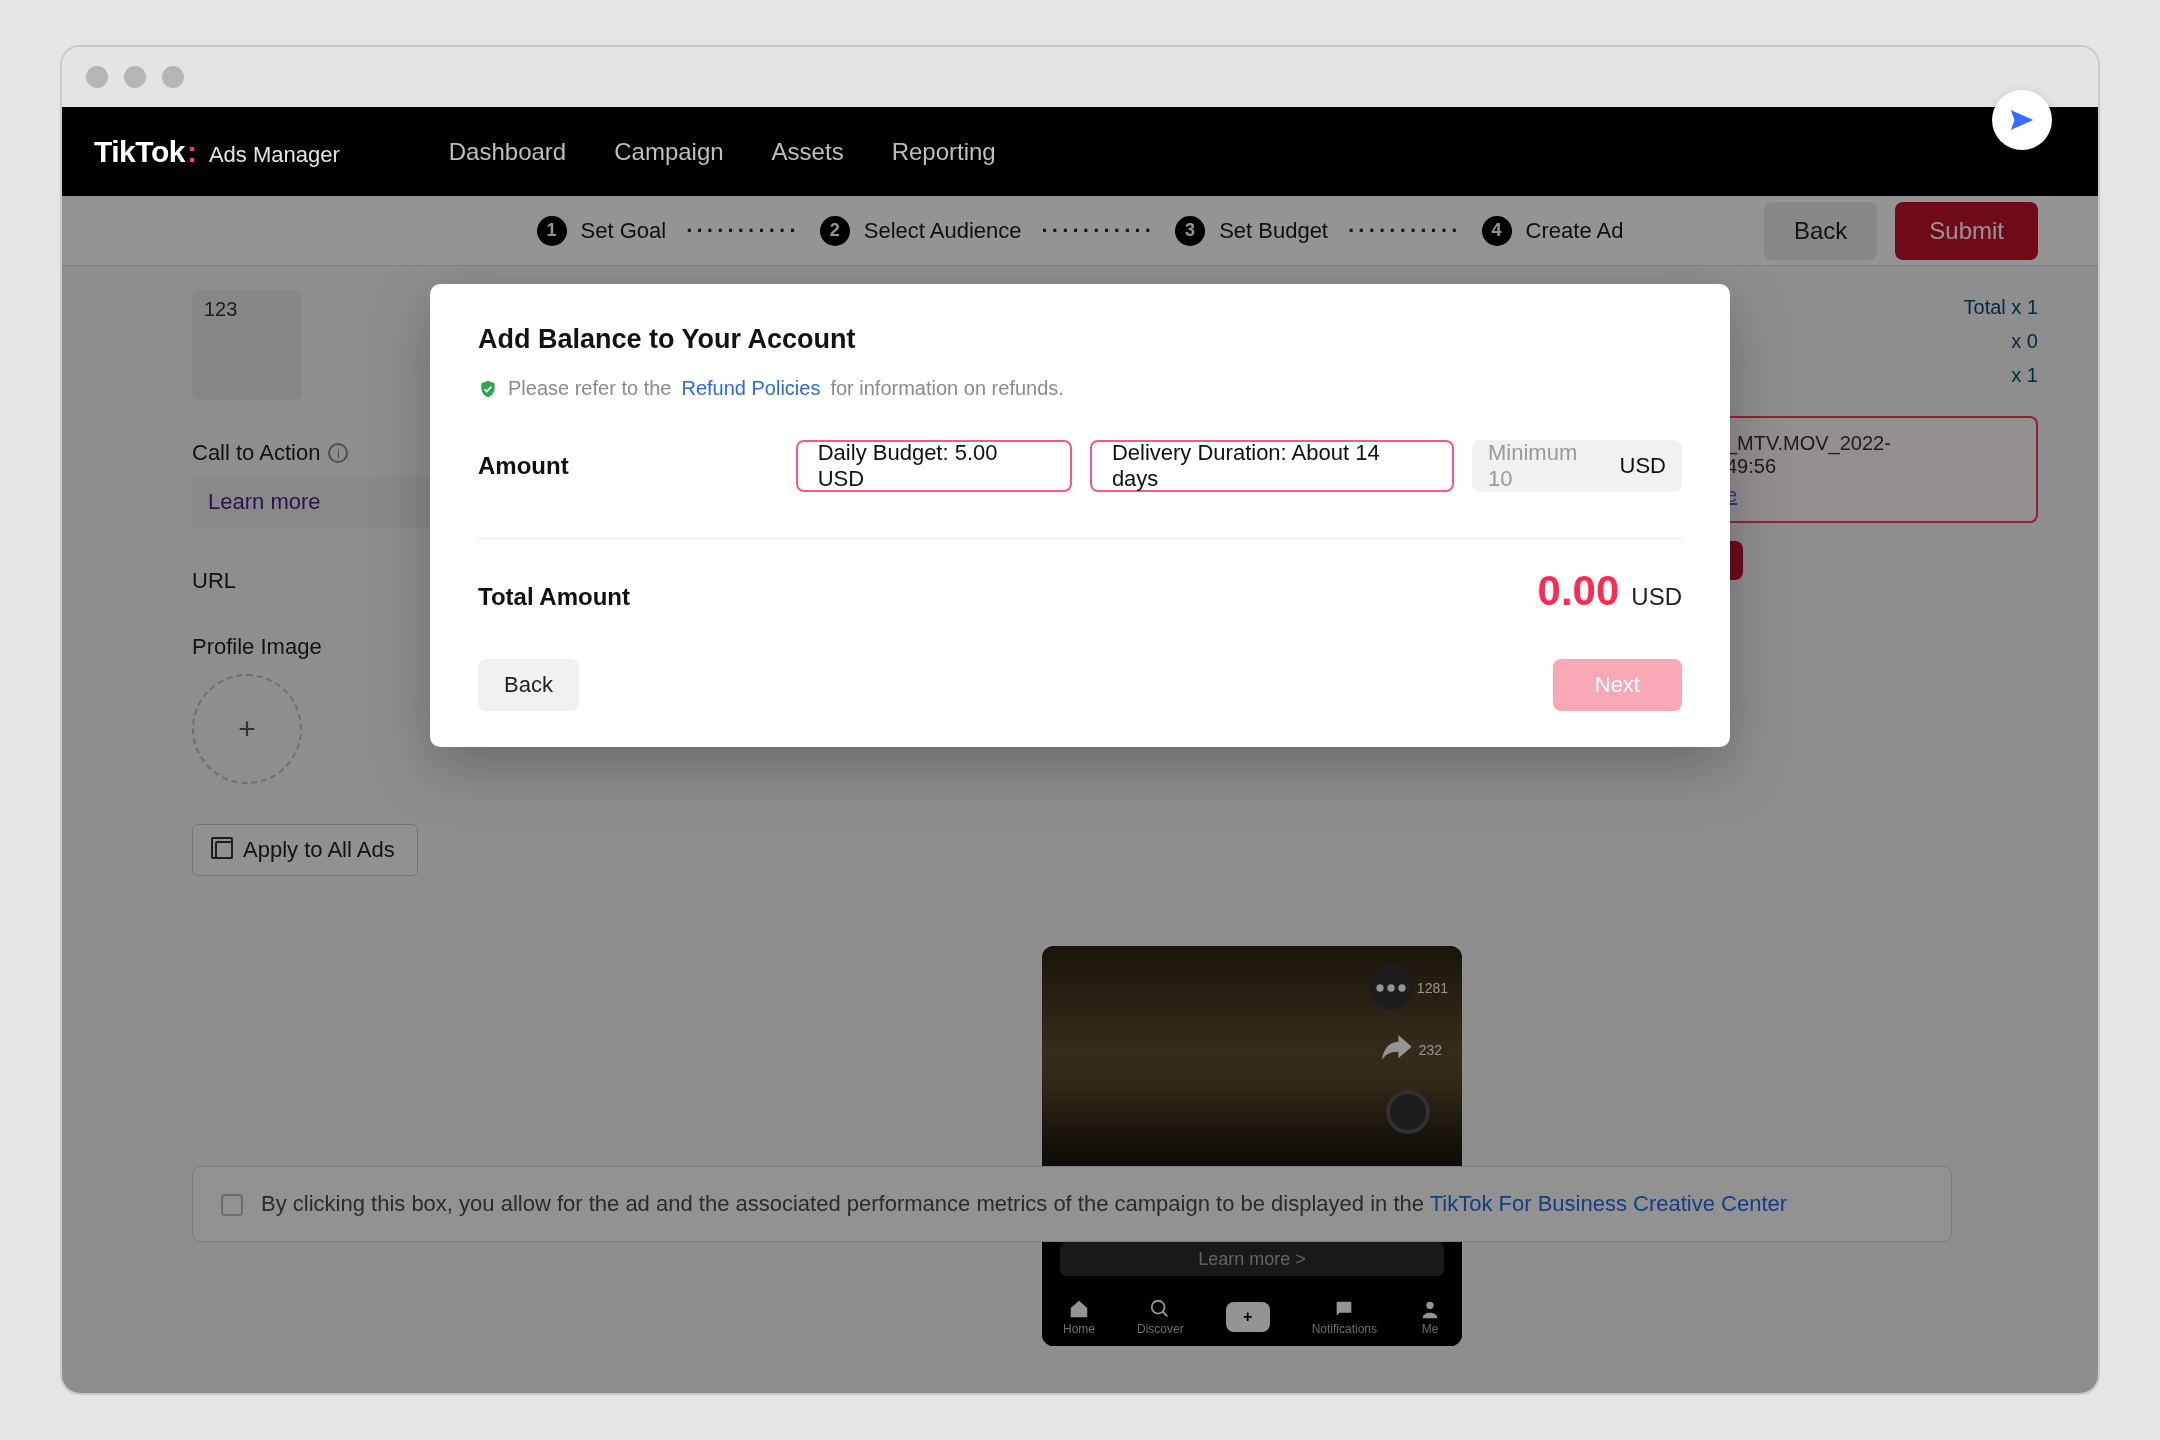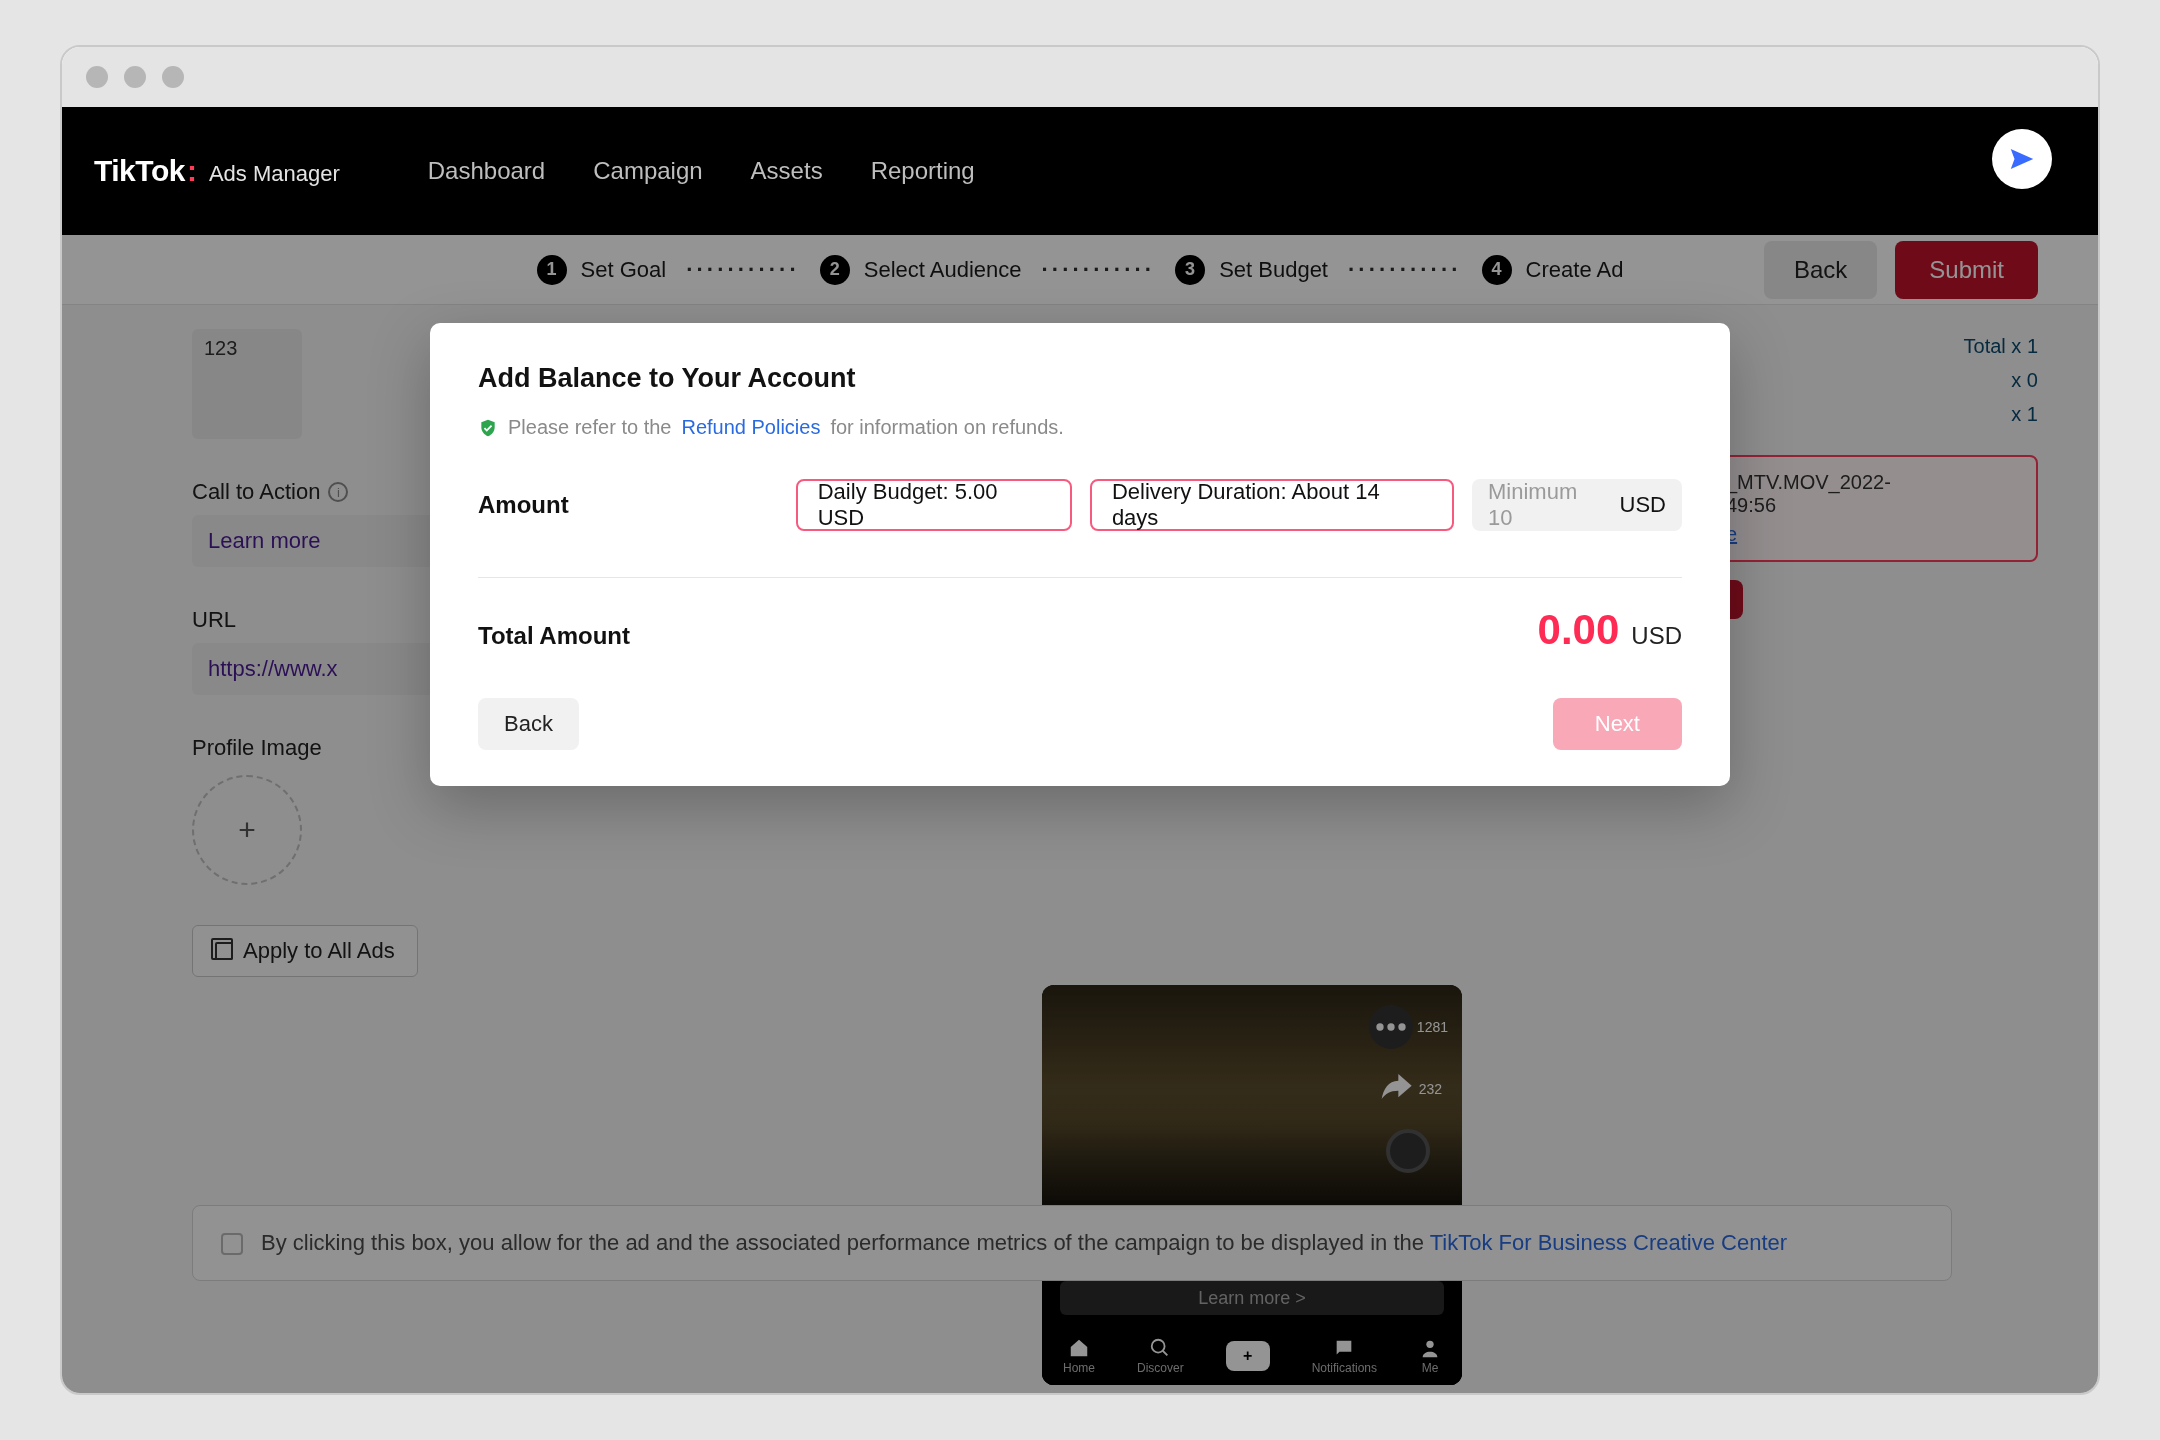--- a/index.html
+++ b/index.html
@@ -33,26 +33,26 @@
   }
   .tl-dot { width:22px; height:22px; border-radius:50%; background:#B6B6B6; }
   .app {
     position: relative;
     flex:1;
     display:flex;
     flex-direction:column;
     background:#F4F4F4;
   }
   .topnav {
-    height: 128px;
+    height: 89px;
     background:#000;
     display:flex;
     align-items:center;
     padding:0 32px;
-    gap:48px;
+    gap:69px;
     color:#fff;
   }
   .brand { display:flex; align-items:baseline; gap:6px; }
   .brand-logo { font-weight:800; font-size:30px; letter-spacing:-0.5px; }
   .brand-colon { color:#FF3B5C; font-weight:800; font-size:30px; margin-left:-4px; }
   .brand-sub { font-size:22px; color:#E4E4E4; margin-left:6px; }
   .navlinks { display:flex; gap:48px; margin-left:40px; }
   .navlinks a { color:#BEBEBE; font-size:24px; text-decoration:none; }
 
   .stepbar {
@@ -258,23 +258,20 @@
 
           <div class="fld-label">
             <span>Call to Action</span>
             <span class="info-ic">i</span>
           </div>
           <div class="input-like">
             <span>Learn more</span>
           </div>
 
           <div class="fld-label">URL</div>
-          <div class="input-like input-url">
-            <span>https://www.x</span>
-          </div>
 
           <div class="fld-label">Profile Image</div>
           <div class="profile-circle">+</div>
 
           <div class="apply-btn">
             <span class="copy-ic"></span>
             <span>Apply to All Ads</span>
           </div>
         </div>
 

